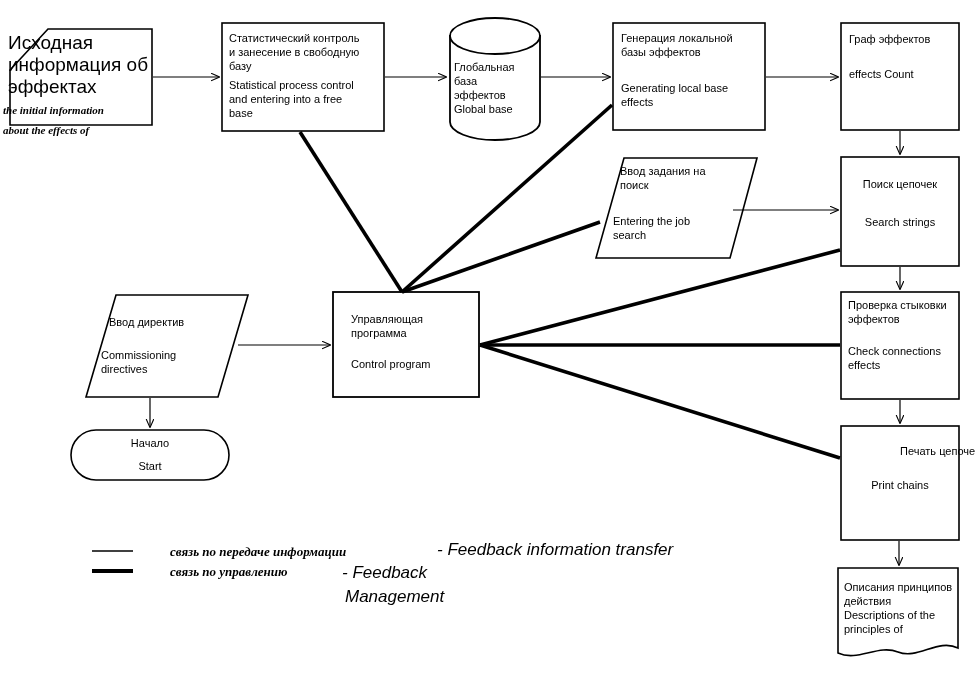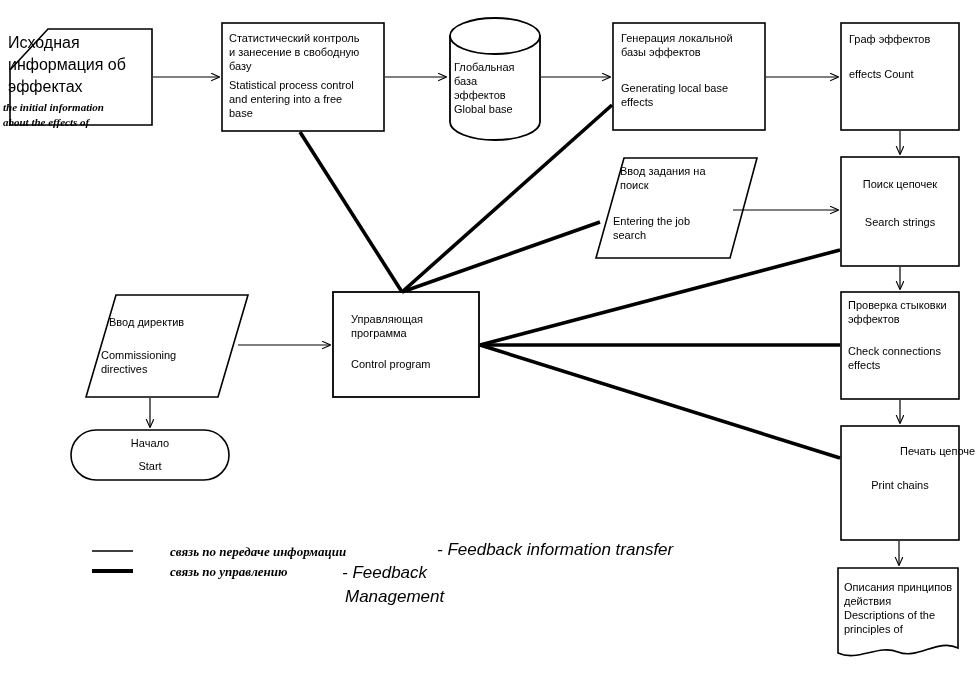--- a/index.html
+++ b/index.html
@@ -3,22 +3,22 @@
 <meta charset="utf-8">
 <style>
   html,body{margin:0;padding:0;background:#ffffff;}
   body{font-family:"Liberation Sans",sans-serif;}
   #canvas{position:relative;width:975px;height:677px;background:#fff;overflow:hidden;}
   #wires{position:absolute;left:0;top:0;width:975px;height:677px;}
   .node{position:absolute;box-sizing:border-box;}
   .node .txt{position:absolute;box-sizing:border-box;white-space:pre-wrap;color:#000;}
   .ru{font-size:11px;line-height:14px;}
   .en{font-size:11px;line-height:14px;}
-  .big-ru{font-size:16px;line-height:22px;}
-  .small-it{font-family:"Liberation Serif",serif;font-style:italic;font-weight:bold;font-size:11px;line-height:15px;}
+  .big-ru{font-size:19px;line-height:22px;}
+  .small-it{font-family:"Liberation Serif",serif;font-style:italic;font-weight:bold;font-size:11px;line-height:20px;}
   .legend-ru{font-family:"Liberation Serif",serif;font-style:italic;font-weight:bold;font-size:13px;line-height:17px;white-space:nowrap;}
   .legend-en{font-style:italic;font-size:17px;line-height:21px;white-space:nowrap;}
   .ctr{text-align:center;}
 </style>
 </head>
 <body>
 
 <div id="canvas">
 
   <svg id="wires" viewBox="0 0 975 677" xmlns="http://www.w3.org/2000/svg">

